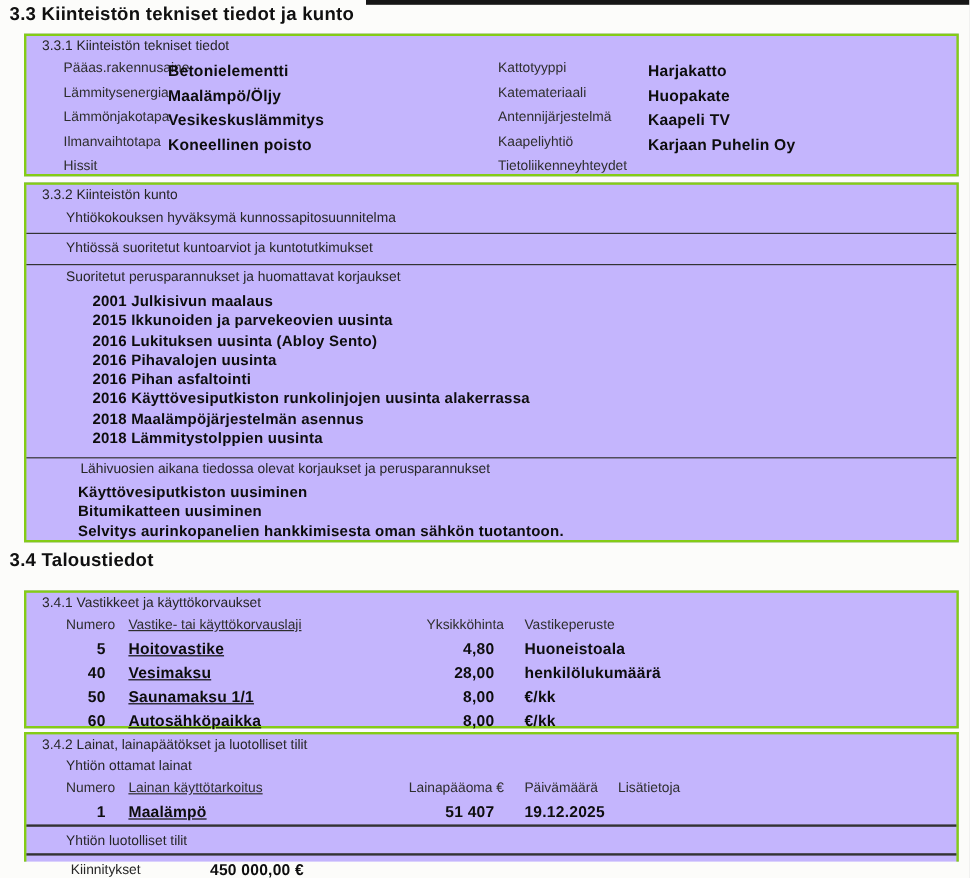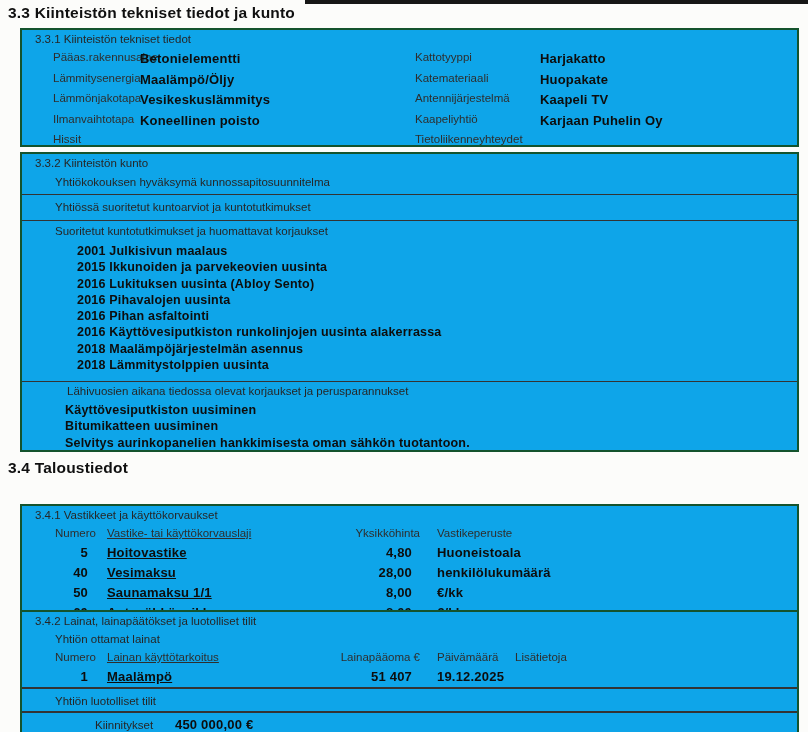--- a/index.html
+++ b/index.html
@@ -6,21 +6,21 @@
   .page{
     position:relative;
     width:808px;height:732px;
     background:#fcfcfa;
     font-family:"Liberation Sans","DejaVu Sans",sans-serif;
     color:#1c1c1c;
     overflow:hidden;
   }
   .scanline{position:absolute;left:305px;top:0;width:503px;height:4px;background:#161616;}
   .h{position:absolute;left:8px;margin:0;font-size:15.5px;font-weight:bold;color:#101010;letter-spacing:.2px;white-space:nowrap;}
-  .box{position:absolute;left:20px;width:779px;border:2px solid #14532d;background:#0ea5e9;box-sizing:border-box;}
+  .box{position:absolute;left:20px;width:779px;border:2px solid #84cc16;background:#c4b5fd;box-sizing:border-box;}
   .sec-label{position:absolute;left:13px;top:3px;font-size:11.5px;color:#262626;white-space:nowrap;}
   .frow{position:absolute;left:0;right:0;height:20px;}
   .frow span{position:absolute;top:0;white-space:nowrap;}
   .flabel{font-size:11.5px;color:#2e2e2e;}
   .fvalue{font-size:13px;font-weight:bold;color:#0d0d0d;letter-spacing:.2px;}
   .flabel.l{left:31px}.fvalue.l{left:118px}
   .flabel.r{left:393px}.fvalue.r{left:518px}
   .line{position:absolute;left:0;right:0;height:0;border-top:1.5px solid #333;}
   .txt{position:absolute;font-size:11.5px;color:#262626;white-space:nowrap;}
   .boldlist{position:absolute;font-size:12.5px;font-weight:bold;color:#0d0d0d;line-height:16.3px;letter-spacing:.2px;white-space:nowrap;}
@@ -79,21 +79,21 @@
       <span class="fvalue r"></span>
     </div>
   </section>
 
   <section class="box" style="top:152px;height:300px;">
     <div class="sec-label">3.3.2 Kiinteistön kunto</div>
     <div class="txt" style="left:33px;top:22px;">Yhtiökokouksen hyväksymä kunnossapitosuunnitelma</div>
     <div class="line" style="top:40px;"></div>
     <div class="txt" style="left:33px;top:47px;">Yhtiössä suoritetut kuntoarviot ja kuntotutkimukset</div>
     <div class="line" style="top:66px;"></div>
-    <div class="txt" style="left:33px;top:71px;">Suoritetut kuntotutkimukset ja huomattavat korjaukset</div>
+    <div class="txt" style="left:33px;top:71px;">Suoritetut perusparannukset ja huomattavat korjaukset</div>
     <div class="boldlist" style="left:55px;top:89px;">
       <div>2001 Julkisivun maalaus</div>
       <div>2015 Ikkunoiden ja parvekeovien uusinta</div>
       <div>2016 Lukituksen uusinta (Abloy Sento)</div>
       <div>2016 Pihavalojen uusinta</div>
       <div>2016 Pihan asfaltointi</div>
       <div>2016 Käyttövesiputkiston runkolinjojen uusinta alakerrassa</div>
       <div>2018 Maalämpöjärjestelmän asennus</div>
       <div>2018 Lämmitystolppien uusinta</div>
     </div>
@@ -101,21 +101,21 @@
     <div class="txt" style="left:33px;top:231px;padding-left:12px;">Lähivuosien aikana tiedossa olevat korjaukset ja perusparannukset</div>
     <div class="boldlist" style="left:43px;top:248px;">
       <div>Käyttövesiputkiston uusiminen</div>
       <div>Bitumikatteen uusiminen</div>
       <div>Selvitys aurinkopanelien hankkimisesta oman sähkön tuotantoon.</div>
     </div>
   </section>
 
   <h1 class="h" style="top:459px;">3.4 Taloustiedot</h1>
 
-  <section class="box" style="top:504px;height:115px;">
+  <section class="box" style="top:492px;height:115px;">
     <div class="sec-label">3.4.1 Vastikkeet ja käyttökorvaukset</div>
     <div class="trow" style="top:21px;">
       <span class="th c-num-h">Numero</span>
       <span class="th c-laji">Vastike- tai käyttökorvauslaji</span>
       <span class="th c-price-h">Yksikköhinta</span>
       <span class="th c-basis">Vastikeperuste</span>
     </div>
     <div class="trow" style="top:39px;">
       <span class="td c-num">5</span>
       <span class="td c-laji">Hoitovastike</span>
@@ -135,37 +135,37 @@
       <span class="td c-basis">€/kk</span>
     </div>
     <div class="trow" style="top:99px;">
       <span class="td c-num">60</span>
       <span class="td c-laji">Autosähköpaikka</span>
       <span class="td c-price">8,00</span>
       <span class="td c-basis">€/kk</span>
     </div>
   </section>
 
-  <section class="box" style="top:610px;height:122px;border-bottom:none;">
+  <section class="box" style="top:610px;height:108px;border-bottom:none;">
     <div class="sec-label">3.4.2 Lainat, lainapäätökset ja luotolliset tilit</div>
     <div class="txt" style="left:33px;top:21px;">Yhtiön ottamat lainat</div>
     <div class="trow" style="top:39px;">
       <span class="th c-num-h">Numero</span>
       <span class="th c-laji">Lainan käyttötarkoitus</span>
       <span class="th c-price-h">Lainapääoma €</span>
       <span class="th c-date">Päivämäärä</span>
       <span class="th c-notes">Lisätietoja</span>
     </div>
     <div class="trow" style="top:57px;">
       <span class="td c-num">1</span>
       <span class="td c-laji">Maalämpö</span>
       <span class="td c-price">51 407</span>
       <span class="td c-date">19.12.2025</span>
       <span class="td c-notes"></span>
     </div>
     <div class="line" style="top:75px;border-top-width:2.5px;"></div>
     <div class="txt" style="left:33px;top:83px;">Yhtiön luotolliset tilit</div>
     <div class="line" style="top:99px;border-top-width:2px;"></div>
-    <div class="txt" style="left:37px;top:107px;margin-left:36px;">Kiinnitykset</div>
+    <div class="txt" style="left:37px;top:107px;">Kiinnitykset</div>
     <span class="td" style="position:absolute;left:153px;top:105px;white-space:nowrap;">450 000,00 €</span>
   </section>
 
 </div>
 
 </body></html>

